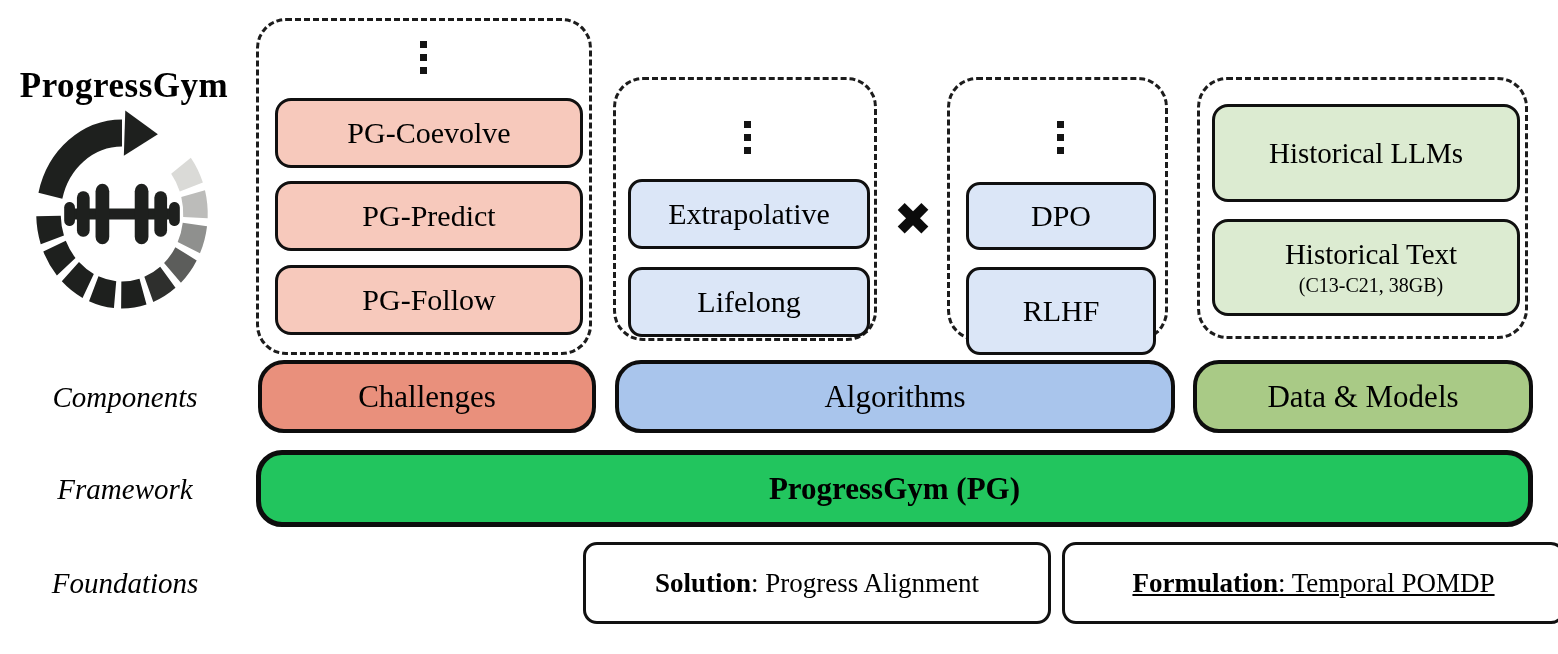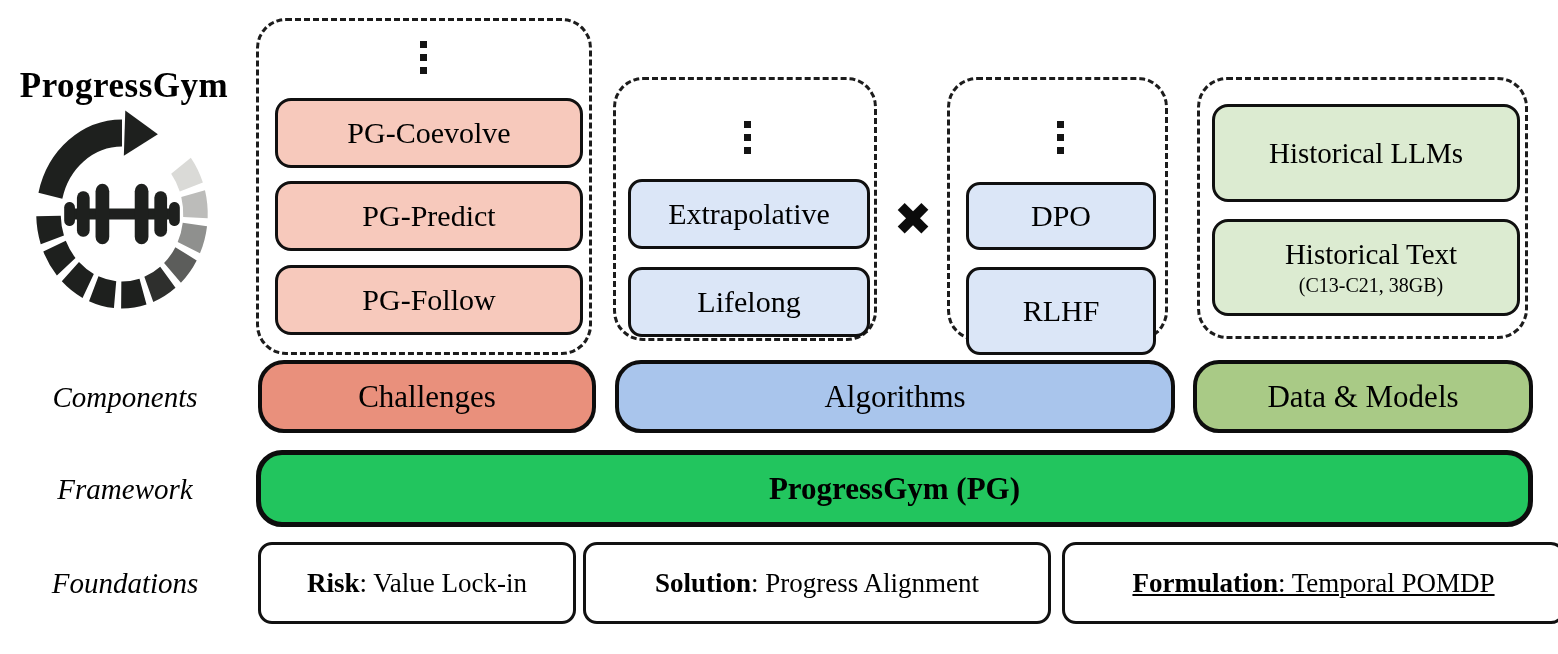--- a/index.html
+++ b/index.html
@@ -131,24 +131,20 @@
 
   <div class="abs rowlabel" style="left:20px;top:378px;width:210px;height:38px;">Components</div>
   <div class="abs compbox comp-red" style="left:258px;top:360px;width:338px;height:73px;">Challenges</div>
   <div class="abs compbox comp-blue" style="left:615px;top:360px;width:560px;height:73px;">Algorithms</div>
   <div class="abs compbox comp-green" style="left:1193px;top:360px;width:340px;height:73px;">Data &amp; Models</div>
 
   <div class="abs rowlabel" style="left:20px;top:470px;width:210px;height:38px;">Framework</div>
   <div class="abs framebox" style="left:256px;top:450px;width:1277px;height:77px;">ProgressGym (PG)</div>
 
   <div class="abs rowlabel" style="left:20px;top:564px;width:210px;height:38px;">Foundations</div>
-  <div class="abs foundbox" style="left:258px;top:542px;width:318px;height:82px;">
-    <span class="term">Risk</span>
-      <span>: Value Lock-in</span>
-  </div>
   <div class="abs foundbox" style="left:583px;top:542px;width:468px;height:82px;">
     <span class="term">Solution</span>
       <span>: Progress Alignment</span>
   </div>
   <div class="abs foundbox" style="left:1062px;top:542px;width:503px;height:82px;text-decoration:underline;">
     <span class="term">Formulation</span>
       <span>: Temporal POMDP</span>
   </div>
 
 </div>

